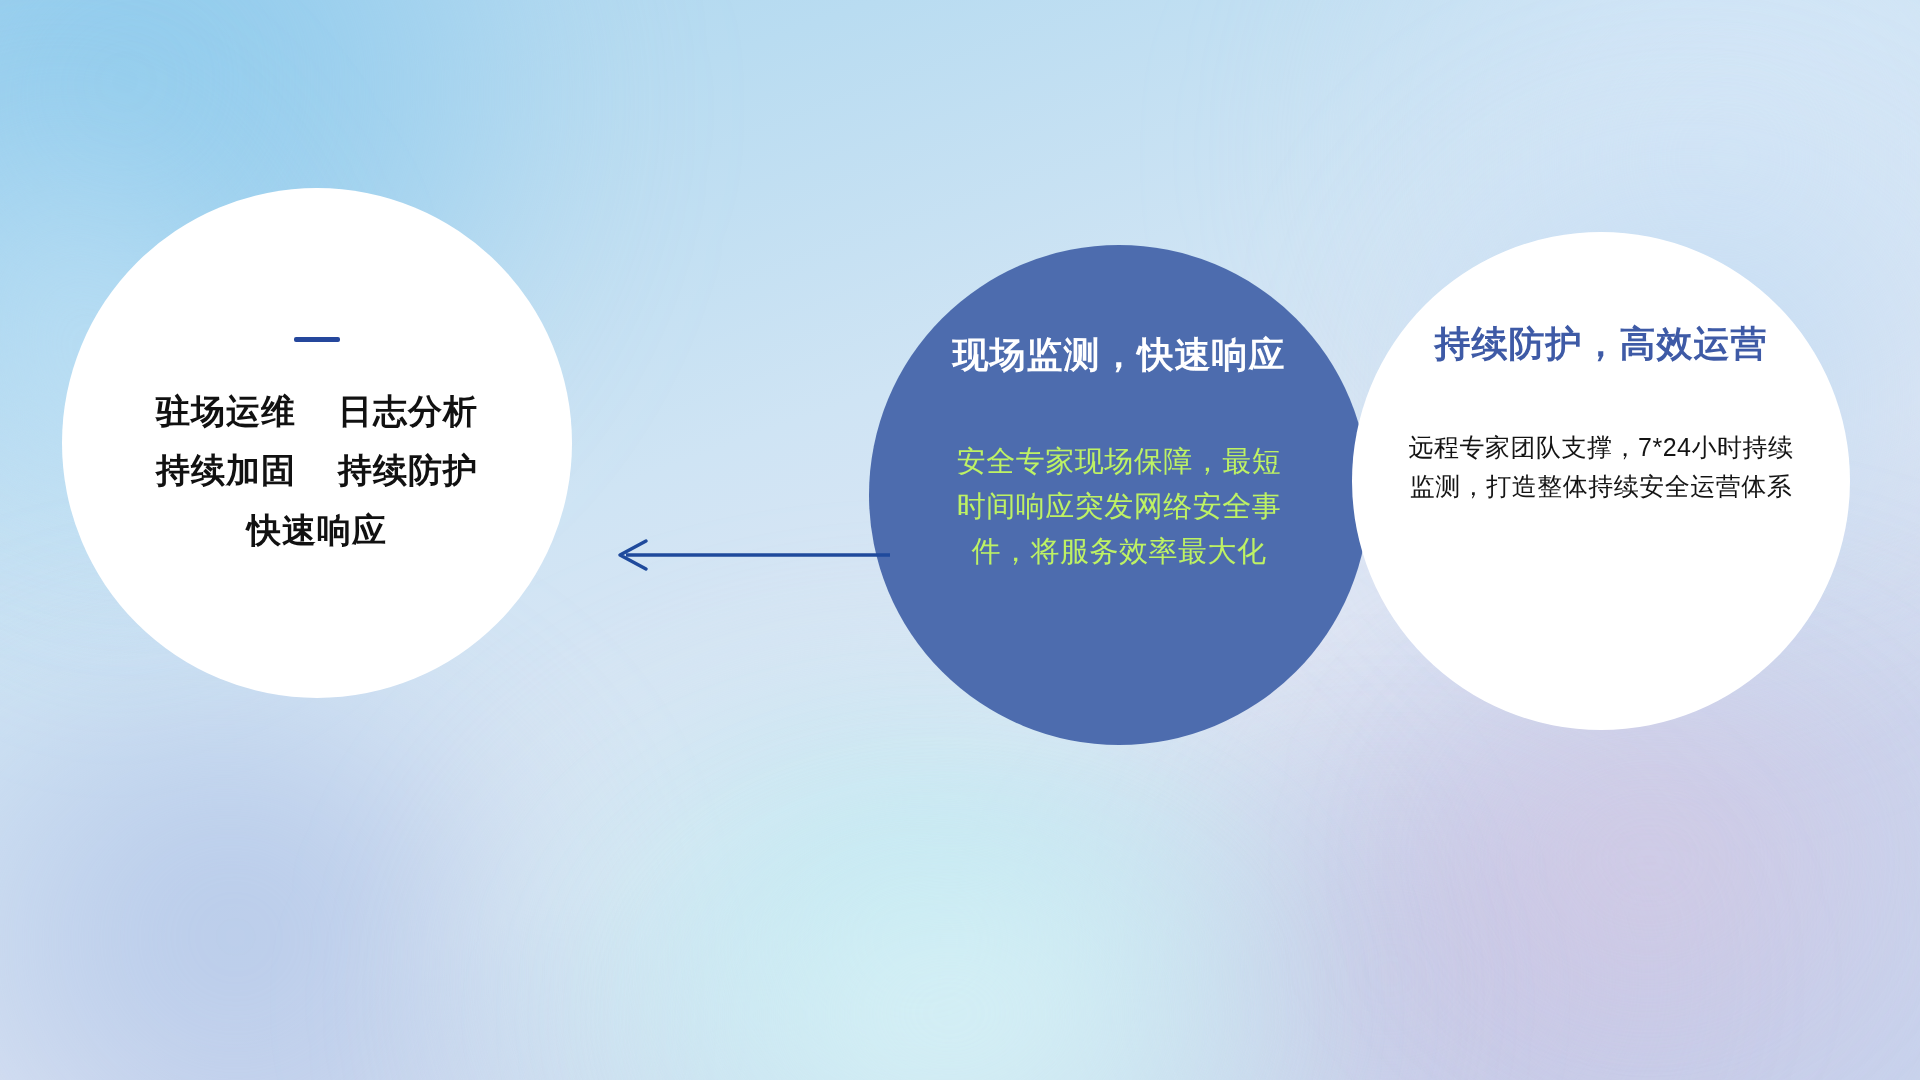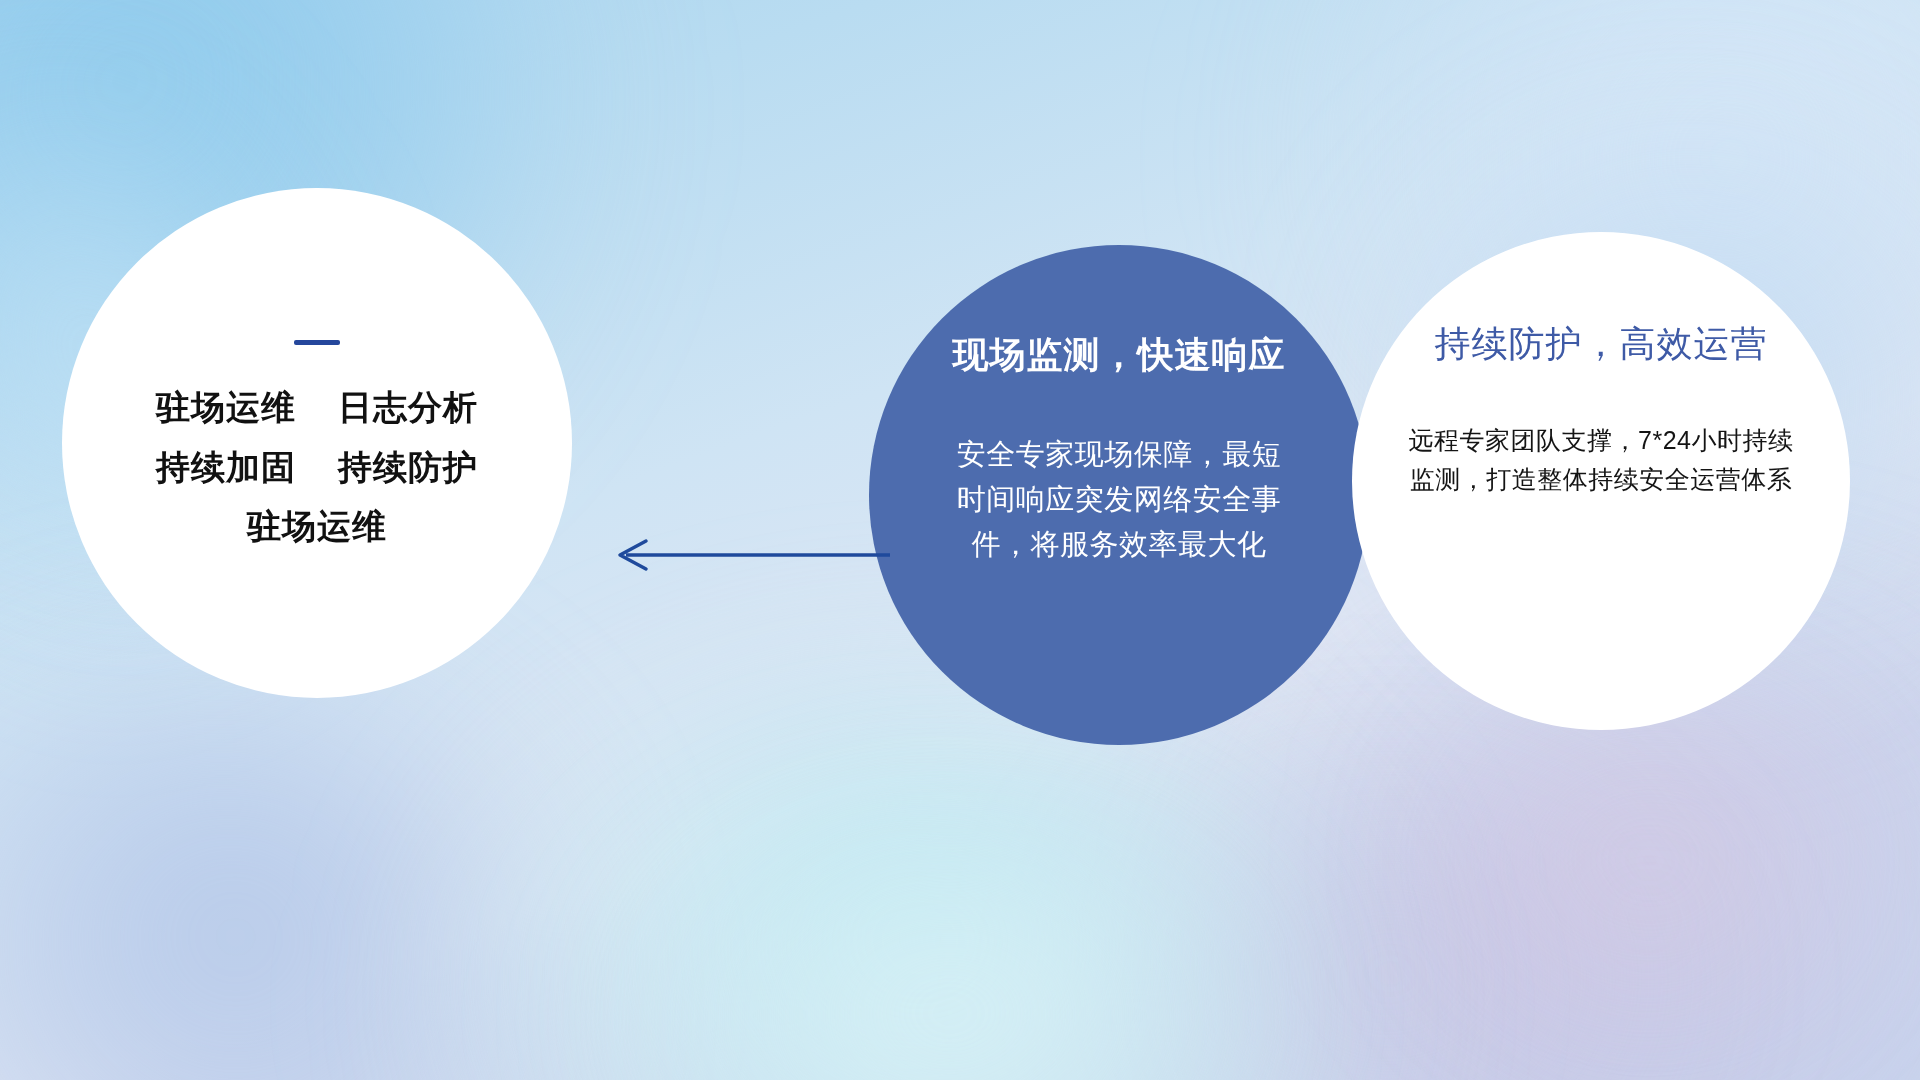--- a/index.html
+++ b/index.html
@@ -88,20 +88,21 @@
     left: 1080px; bottom: -140px;
     width: 620px; height: 420px;
     background: radial-gradient(ellipse at 50% 40%, rgba(202,193,226,0.65) 0%, rgba(202,193,226,0) 72%);
   }
 
   
   .circle {
     position: absolute;
     border-radius: 50%;
     box-sizing: border-box;
+    gap: 7px;
   }
 
   .circle-left {
     left: 62px; top: 188px;
     width: 510px; height: 510px;
     background: #ffffff;
     display: flex;
     flex-direction: column;
     align-items: center;
     justify-content: center;
@@ -142,38 +143,38 @@
     font-weight: bold;
     color: #ffffff;
     letter-spacing: 1px;
     white-space: nowrap;
     text-align: center;
   }
   .mid-body {
     margin-top: 52px;
     width: 330px;
     font-size: 29px;
-    color: #ffffff;
+    color: #bef264;
     line-height: 1.55;
     text-align: center;
     letter-spacing: 0.5px;
   }
 
   .circle-right {
     left: 1352px; top: 232px;
     width: 498px; height: 498px;
     background: #ffffff;
     display: flex;
     flex-direction: column;
     align-items: center;
     padding-top: 88px;
   }
   .right-title {
     font-size: 36px;
-    font-weight: normal;
+    font-weight: bold;
     color: #3e5aa6;
     letter-spacing: 1px;
     white-space: nowrap;
     text-align: left;
   }
   .right-body {
     margin-top: 52px;
     width: 410px;
     font-size: 25px;
     color: #141414;
@@ -219,21 +220,21 @@
       <line x1="290" y1="30" x2="26" y2="30" stroke="#1f4a9c" stroke-width="3.5"></line>
       <polyline points="46,16 20,30 46,44" fill="none" stroke="#1f4a9c" stroke-width="3.5" stroke-linecap="round" stroke-linejoin="round"></polyline>
     </svg>
   </div>
 
   <div class="circle circle-left">
     <div class="left-dash"></div>
     <div class="left-lines">
       <div class="left-line">驻场运维    日志分析</div>
       <div class="left-line">持续加固    持续防护</div>
-      <div class="left-line">驻场运维</div>
+      <div class="left-line">快速响应</div>
     </div>
   </div>
 
   <div class="circle circle-right">
     <div class="right-title">持续防护，高效运营</div>
     <div class="right-body">远程专家团队支撑，7*24小时持续监测，打造整体持续安全运营体系</div>
   </div>
 
 </div>
 

